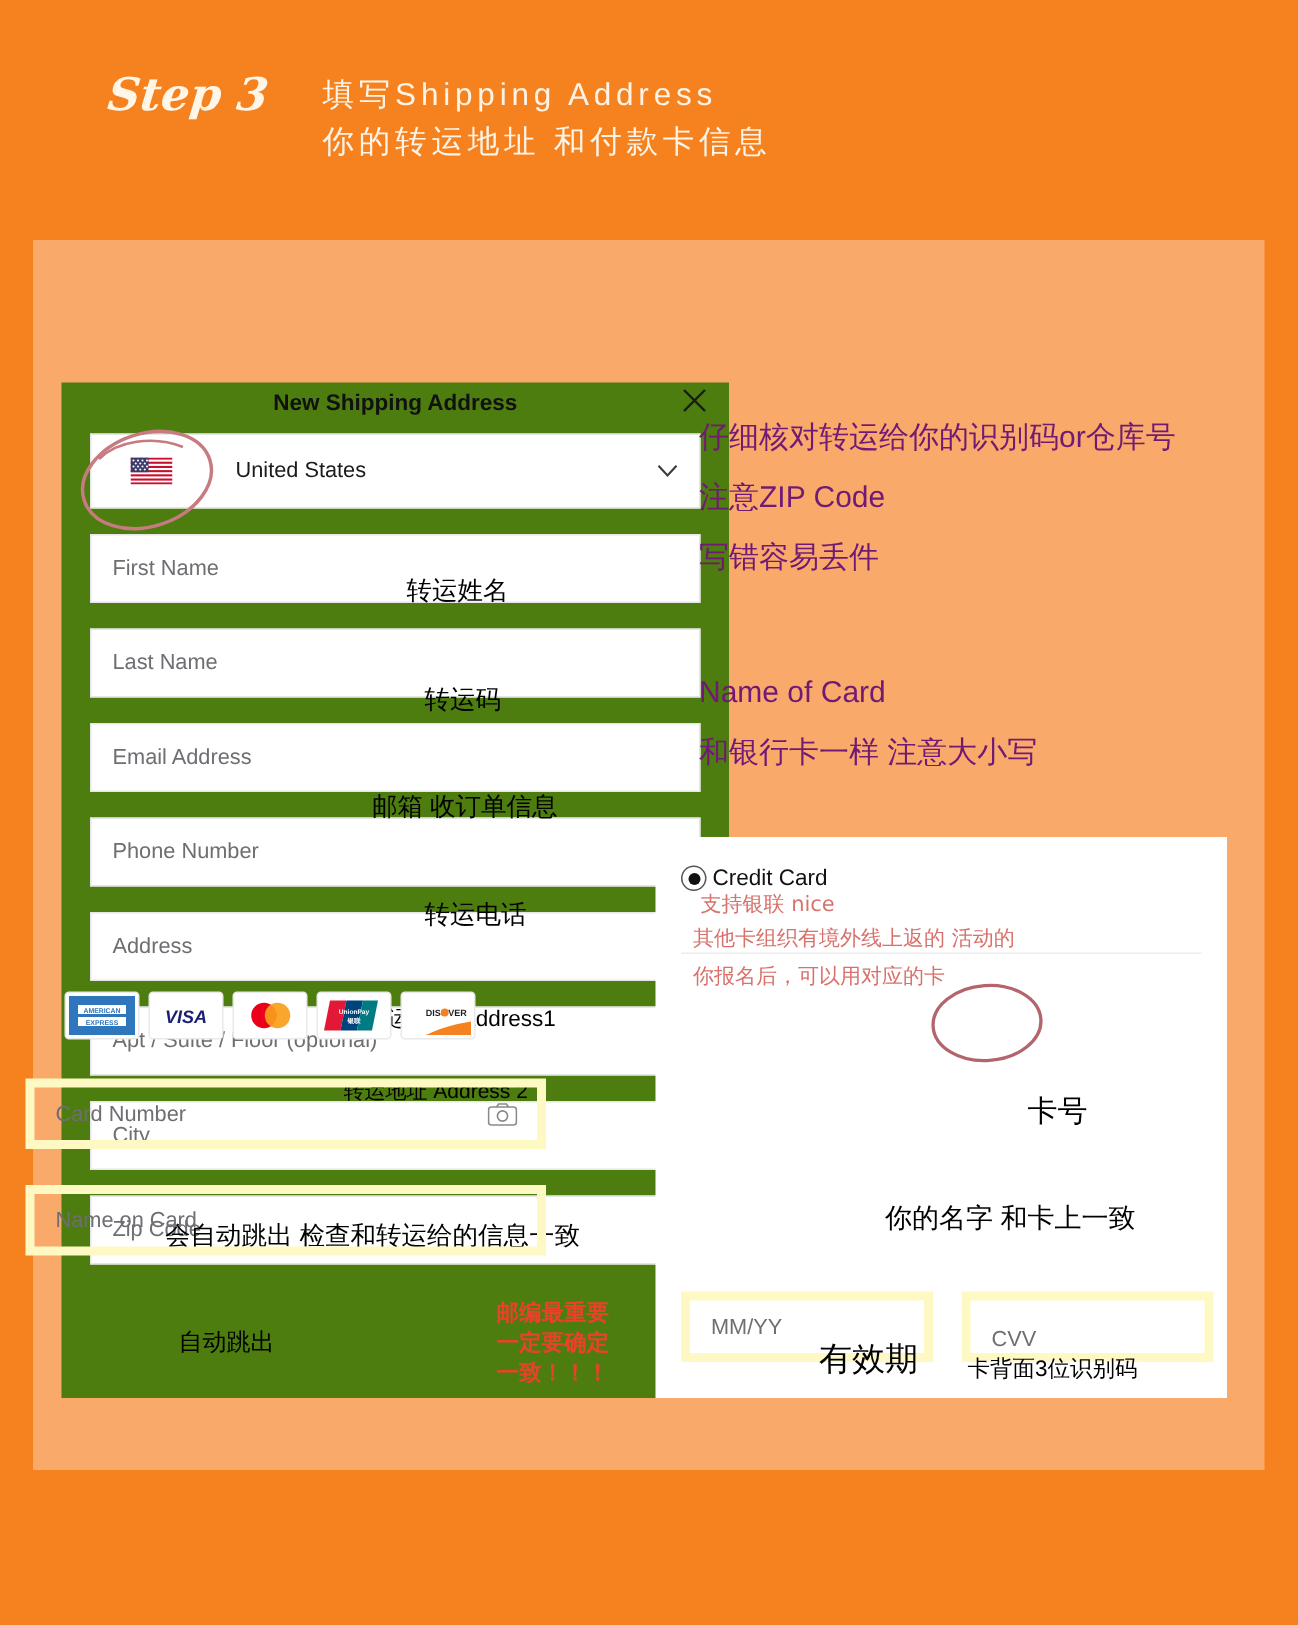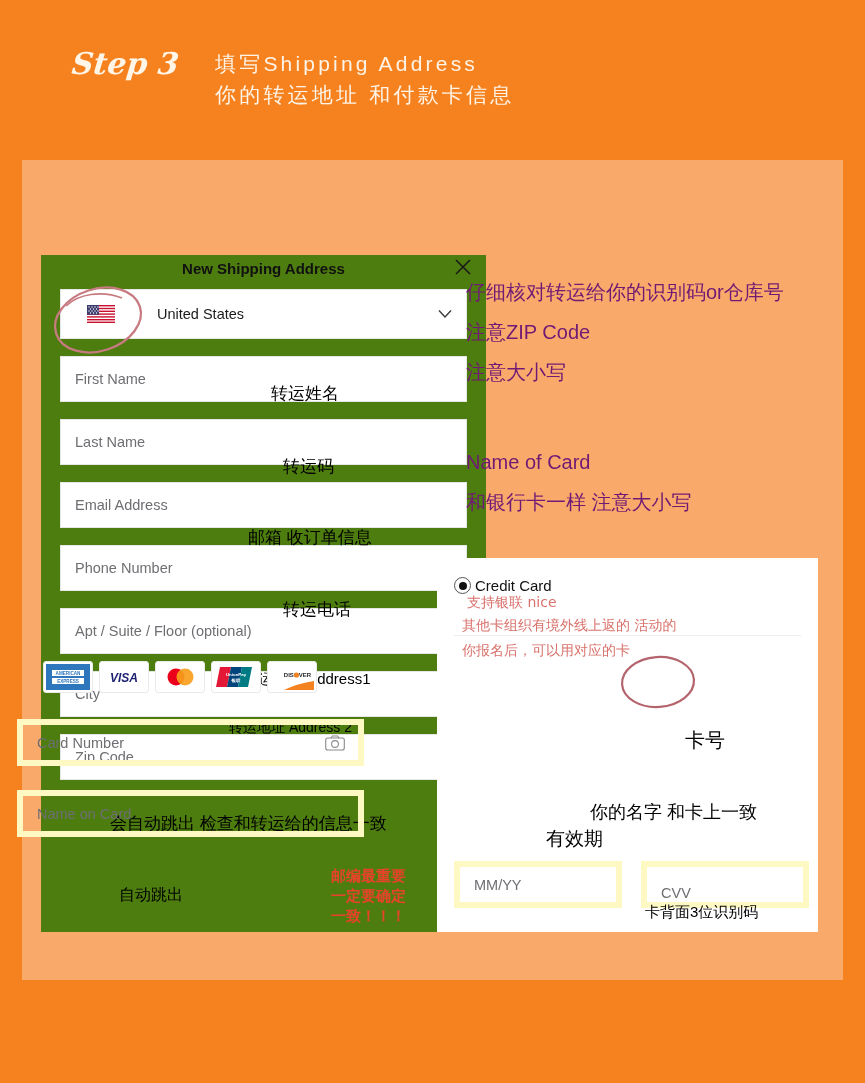--- a/index.html
+++ b/index.html
@@ -335,20 +335,23 @@
   </div>
 
   <div class="field">
     <span class="lbl">Email Address</span>
   </div>
 
   <div class="field">
     <span class="lbl">Phone Number</span>
   </div>
 
+  <div class="field">
+    <span class="lbl">Address</span>
+  </div>
 
   <div class="field">
     <span class="lbl">Apt / Suite / Floor (optional)</span>
   </div>
 
   <div class="field">
     <span class="lbl">City</span>
   </div>
 
   <div class="row2">
@@ -376,21 +379,21 @@
 <div class="scribble" style="left:48px; top:282px;">
   <svg width="100" height="76" viewBox="0 0 100 76">
     <ellipse cx="50" cy="38" rx="44" ry="31" fill="none" stroke="#C77B80" stroke-width="2.3" transform="rotate(-18 50 38)"></ellipse>
     <path d="M18 24 C30 12, 54 8, 74 16" fill="none" stroke="#C77B80" stroke-width="1.7"></path>
   </svg>
 </div>
 
 <div class="notes">
   <div class="note-line">仔细核对转运给你的识别码or仓库号</div>
   <div class="note-line">注意ZIP Code</div>
-  <div class="note-line">注意大小写</div>
+  <div class="note-line">写错容易丢件</div>
   <div class="note-gap"></div>
   <div class="note-line">Name of Card</div>
   <div class="note-line">和银行卡一样 注意大小写</div>
 </div>
 
 <div class="cc-card">
   <div class="cc-radio-row">
     <span class="radio"></span>
     <span class="cc-radio-label">Credit Card</span>
   </div>
@@ -464,18 +467,18 @@
 <div class="hand" style="left:685px; top:727px; font-size:20px;">卡号</div>
 
 <div class="cc-field" style="top:790px;">
   <span class="lbl">Name on Card</span>
 </div>
 <div class="hand" style="left:590px; top:800px; font-size:18px;">你的名字 和卡上一致</div>
 
 <div class="cc-field cc-half-l" style="top:861px; left:454px; width:168px;">
   <span class="lbl">MM/YY</span>
 </div>
-<div class="hand" style="left:546px; top:826px; font-size:19px;text-align:center;">有效期</div>
+<div class="hand" style="left:546px; top:891px; font-size:22px;text-align:center;">有效期</div>
 
 <div class="cc-field cc-half-r" style="top:861px; left:641px; width:168px;">
   <span class="lbl" style="top:18px; transform:none;">CVV</span>
 </div>
 <div class="hand" style="left:645px; top:903px; font-size:15px;">卡背面3位识别码</div>
 
 </body></html>

